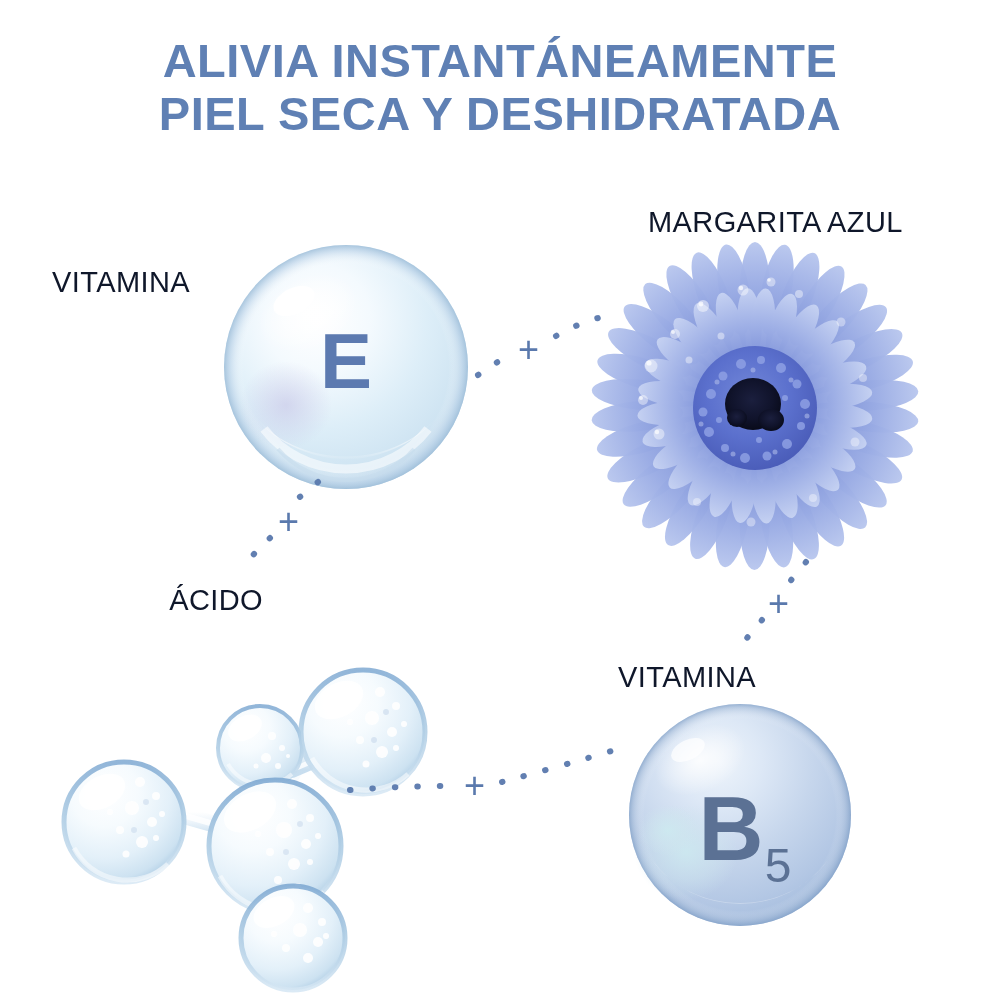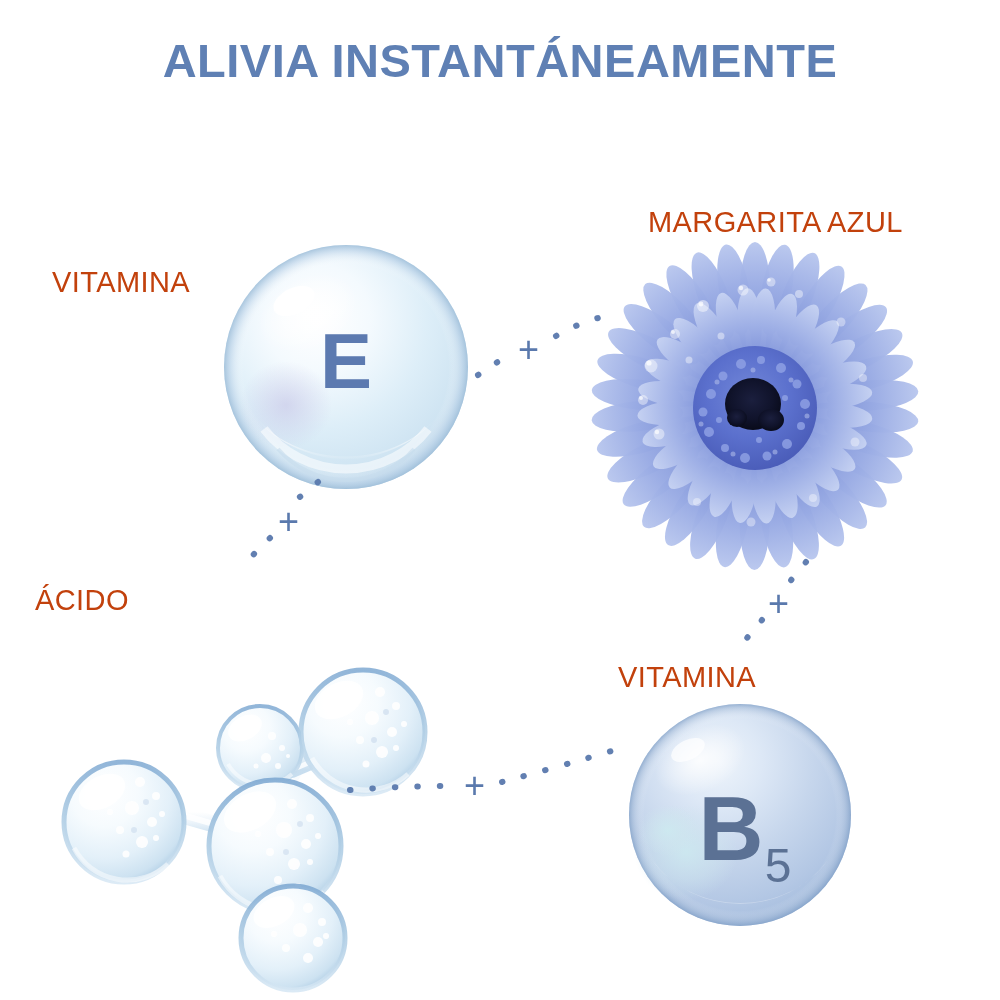--- a/index.html
+++ b/index.html
@@ -30,30 +30,30 @@
     font-size: 47px;
     line-height: 53px;
     letter-spacing: 0.5px;
     font-family: "Liberation Sans", sans-serif;
   }
   .headline-line { display: block; white-space: nowrap; }
 
   
   .label {
     position: absolute;
-    color: #c2410c;
+    color: #0f172a;
     font-size: 29px;
     line-height: 35px;
     letter-spacing: 0.4px;
     white-space: nowrap;
     font-family: "Liberation Sans", sans-serif;
   }
   #label-vitamina-e { left: 52px;  top: 265px; }
   #label-margarita  { left: 648px; top: 205px; }
-  #label-acido      { left: 35px;  top: 583px; width: 228px; white-space: normal; }
+  #label-acido      { left: 35px;  top: 583px; width: 228px; text-align: right; white-space: normal; }
   #label-vitamina-b5{ left: 618px; top: 660px; }
 
   
   .art { position: absolute; }
 
   #art-vitamin-e-bubble { left: 222px; top: 243px; width: 248px; height: 248px; }
   #art-blue-daisy       { left: 596px; top: 246px; width: 318px; height: 312px; }
   #art-ha-molecule      { left: 60px;  top: 640px; width: 400px; height: 320px; }
   #art-vitamin-b5-bubble{ left: 628px; top: 702px; width: 224px; height: 226px; }
 
@@ -80,20 +80,21 @@
 
   svg { display: block; overflow: visible; }
 </style>
 </head>
 <body>
 
 <div id="infographic">
 
   <div class="headline">
     <span class="headline-line">ALIVIA INSTANTÁNEAMENTE</span>
+    <span class="headline-line">PIEL SECA Y DESHIDRATADA</span>
   </div>
 
   <div class="label" id="label-vitamina-e">VITAMINA</div>
 
   <div class="label" id="label-margarita">MARGARITA AZUL</div>
 
   <div class="label" id="label-acido">
     <span>ÁCIDO</span><br>
   </div>
 

